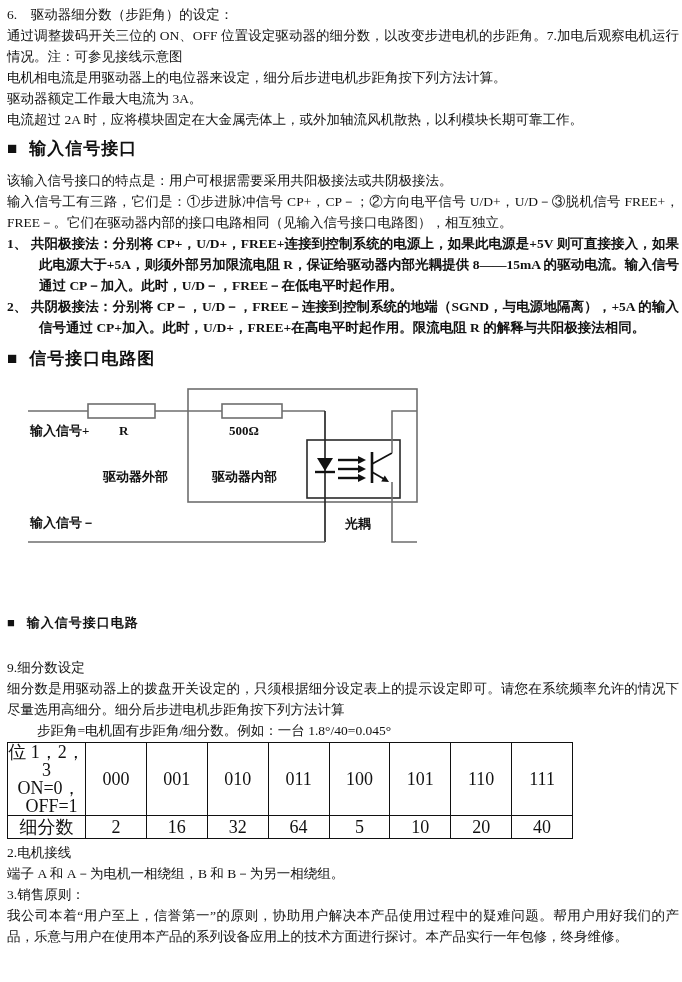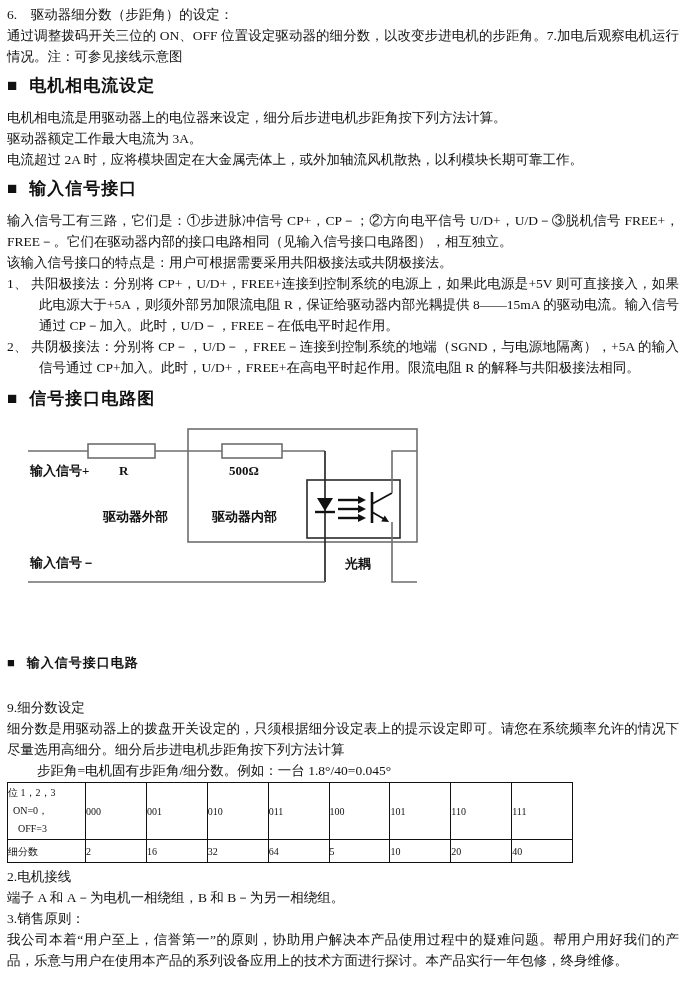--- a/index.html
+++ b/index.html
@@ -13,60 +13,57 @@
   .line { margin:0; }
   .h-big {
     font-size:17px; font-weight:bold; line-height:22px;
     margin:8px 0 10px 0; letter-spacing:1px;
   }
   .h-big .marker, .h-med .marker { margin-right:12px; letter-spacing:0; }
   .h-med {
     font-size:13px; font-weight:bold; line-height:21px;
     margin:42px 0 0 0; letter-spacing:1px;
   }
-  .hang { padding-left:32px; text-indent:-32px; text-align:justify; margin:0; }
+  .hang { padding-left:32px; text-indent:-32px; text-align:justify; margin:0;font-weight:bold; }
   .formula { padding-left:30px; }
   .sub { margin:0; }
   svg.diagram { display:block; margin-top:4px; }
   svg text { font-size:13px; font-weight:bold; fill:#111; font-family:"Liberation Serif","DejaVu Serif",serif; }
   table.subdiv {
     border-collapse:collapse; table-layout:fixed; width:566px;
     margin:1px 0 0 0;
   }
   table.subdiv td {
-    border:1.5px solid #111; text-align:left; vertical-align:middle;
-    font-size:10px; padding:0; overflow:hidden;
+    border:1.5px solid #111; text-align:center; vertical-align:middle;
+    font-size:18px; padding:0; overflow:hidden;
   }
   table.subdiv tr.r1 td { height:56px; }
   table.subdiv tr.r2 td { height:22px; }
   td.hdr { text-align:left; padding-left:5px; line-height:18px; }
   td.hdr .i1 { padding-left:5px; }
   td.hdr .i2 { padding-left:10px; }
   .after-table { margin-top:3px; }
 </style>
 </head>
 <body>
 
 <div class="page">
 
   <div class="line">6.　驱动器细分数（步距角）的设定：</div>
   <p>通过调整拨码开关三位的 ON、OFF 位置设定驱动器的细分数，以改变步进电机的步距角。7.加电后观察电机运行情况。注：可参见接线示意图</p>
 
-  <div class="h-big">
-    <span class="marker">■</span><span>电机相电流设定</span>
-  </div>
   <p>电机相电流是用驱动器上的电位器来设定，细分后步进电机步距角按下列方法计算。</p>
   <p>驱动器额定工作最大电流为 3A。</p>
   <p>电流超过 2A 时，应将模块固定在大金属壳体上，或外加轴流风机散热，以利模块长期可靠工作。</p>
 
   <div class="h-big">
     <span class="marker">■</span><span>输入信号接口</span>
   </div>
+  <p>该输入信号接口的特点是：用户可根据需要采用共阳极接法或共阴极接法。</p>
   <p>输入信号工有三路，它们是：①步进脉冲信号 CP+，CP－；②方向电平信号 U/D+，U/D－③脱机信号 FREE+，FREE－。它们在驱动器内部的接口电路相同（见输入信号接口电路图），相互独立。</p>
-  <p>该输入信号接口的特点是：用户可根据需要采用共阳极接法或共阴极接法。</p>
   <p class="hang">1、 共阳极接法：分别将 CP+，U/D+，FREE+连接到控制系统的电源上，如果此电源是+5V 则可直接接入，如果此电源大于+5A，则须外部另加限流电阻 R，保证给驱动器内部光耦提供 8——15mA 的驱动电流。输入信号通过 CP－加入。此时，U/D－，FREE－在低电平时起作用。</p>
   <p class="hang">2、 共阴极接法：分别将 CP－，U/D－，FREE－连接到控制系统的地端（SGND，与电源地隔离），+5A 的输入信号通过 CP+加入。此时，U/D+，FREE+在高电平时起作用。限流电阻 R 的解释与共阳极接法相同。</p>
 
   <div class="h-big" style="margin-top:10px;">
     <span class="marker">■</span><span>信号接口电路图</span>
   </div>
 
   <svg class="diagram" width="668" height="190" viewBox="0 0 668 190">
 
     <rect x="181" y="9" width="229" height="113" fill="none" stroke="#6e6e6e" stroke-width="1.6"></rect>
@@ -124,21 +121,21 @@
   <p class="sub" style="margin-top:24px;">9.细分数设定</p>
   <p>细分数是用驱动器上的拨盘开关设定的，只须根据细分设定表上的提示设定即可。请您在系统频率允许的情况下尽量选用高细分。细分后步进电机步距角按下列方法计算</p>
   <p class="formula">步距角=电机固有步距角/细分数。例如：一台 1.8°/40=0.045°</p>
 
   <table class="subdiv">
     <tbody>
         <tr class="r1">
       <td class="hdr" style="width:77px;">
         <div>位 1，2，3</div>
         <div class="i1">ON=0，</div>
-        <div class="i2">OFF=3</div>
+        <div class="i2">OFF=1</div>
       </td>
       <td>000</td>
       <td>001</td>
       <td>010</td>
       <td>011</td>
       <td>100</td>
       <td>101</td>
       <td>110</td>
       <td>111</td>
     </tr>

